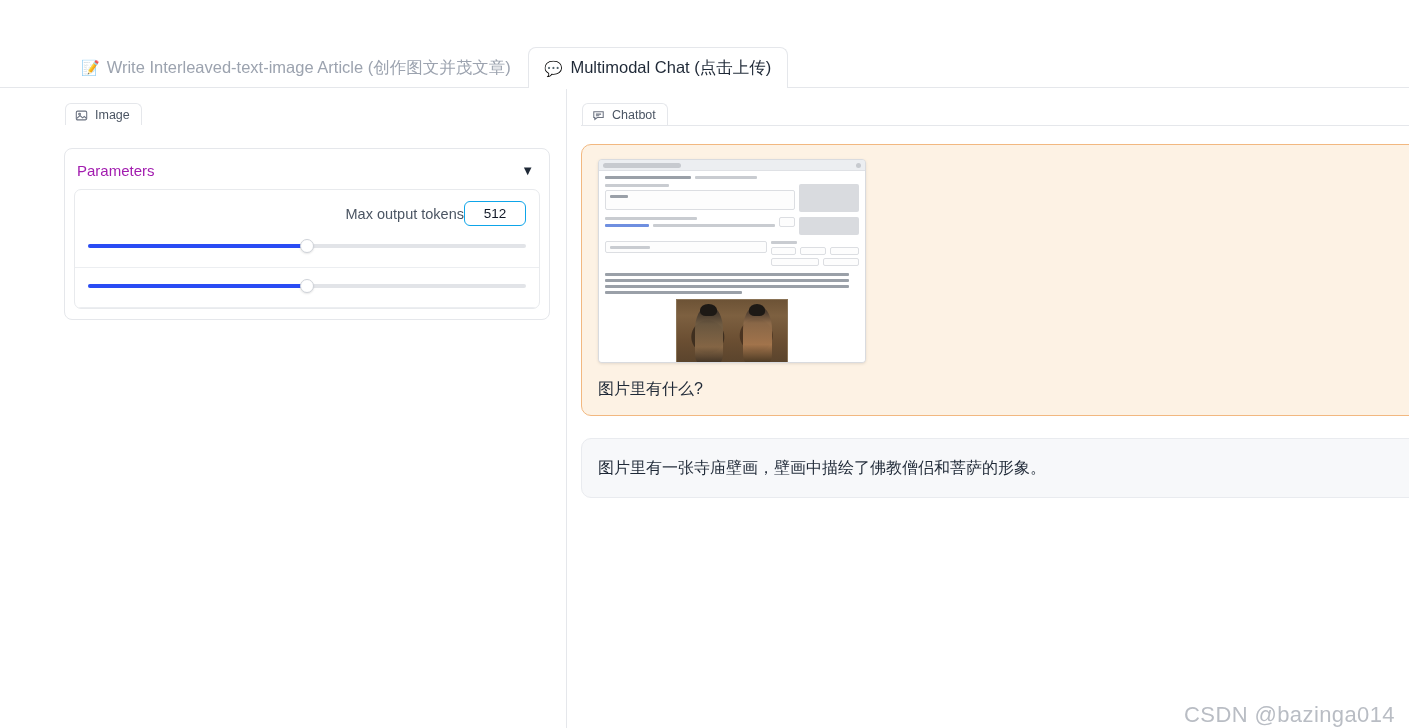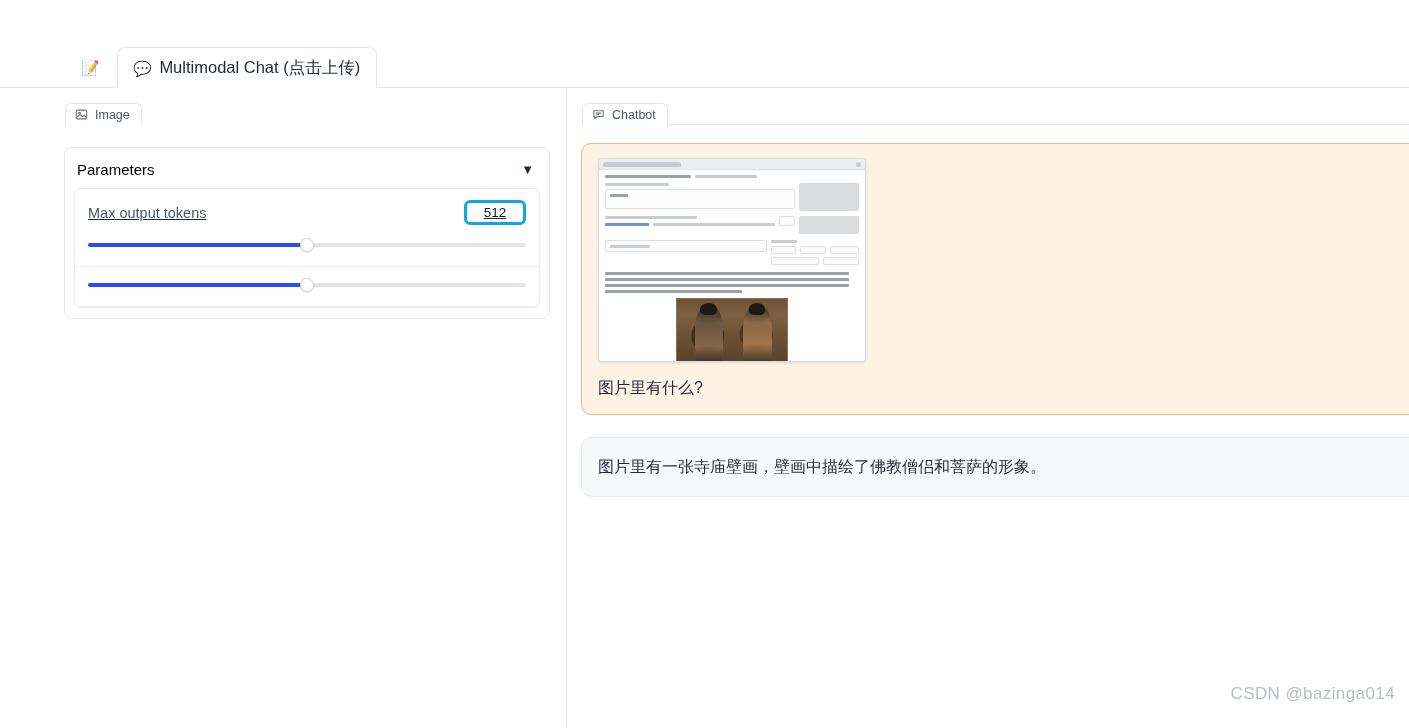--- a/index.html
+++ b/index.html
@@ -66,21 +66,21 @@
   .col-right {
     flex: 1;
     padding: 14px 0 0 14px;
     position: relative;
     overflow: hidden;
   }
 
   
   .block-label {
     display: inline-flex;
-    align-items: flex-start;
+    align-items: flex-end;
     gap: 7px;
     background: #ffffff;
     border: 1px solid #e5e7eb;
     border-bottom: none;
     border-radius: 6px 6px 0 0;
     padding: 4px 11px 3px 9px;
     font-size: 12.5px;
     color: #4b5563;
     position: relative;
     z-index: 3;
@@ -119,44 +119,43 @@
     border-radius: 8px;
     background: #ffffff;
     padding: 9px 9px 10px 9px;
   }
   .params-head {
     display: flex;
     align-items: center;
     justify-content: space-between;
     padding: 4px 6px 10px 3px;
   }
-  .params-title { font-size: 15px; color: #000000; }
+  .params-title { font-size: 15px; color: #a21caf; }
   .caret { color: #1f2937; font-size: 13px; line-height: 1; }
 
   .params-body {
     border: 1px solid #e8eaed;
     border-radius: 7px;
     overflow: hidden;
   }
   .param-row {
     padding: 11px 13px 14px 13px;
     border-bottom: 1px solid #eceef1;
   }
   .param-top {
     display: flex;
     align-items: center;
-    justify-content: space-between;
+    justify-content: flex-end;
     margin-bottom: 13px;
-    text-decoration: underline;
   }
   .param-label { font-size: 14.5px; color: #4b5563; }
   .param-val {
     min-width: 62px;
     height: 25px;
-    border: 3px solid #0ea5e9;
+    border: 1px solid #0ea5e9;
     border-radius: 6px;
     background: #fff;
     font-size: 13.5px;
     color: #111827;
     display: flex;
     align-items: center;
     justify-content: center;
     padding: 0 10px;
   }
 
@@ -316,34 +315,35 @@
     width: 15%; height: 17%;
     background: #1d1915;
     border-radius: 50% 50% 35% 35%;
   }
   .mural .head.l { left: 21%; }
   .mural .head.r { left: 65%; }
 
   .watermark {
     position: absolute;
     right: 14px;
-    bottom: 24px;
-    font-size: 17px;
+    bottom: 0;
+    font-size: 22px;
     color: #b9bdc4;
     letter-spacing: .4px;
     user-select: none;
   }
 </style>
 </head>
 <body>
 
 <div class="tabs-row">
 
   <div class="tab inactive">
     <span class="tab-icon">📝</span>
+    <span>Write Interleaved-text-image Article (创作图文并茂文章)</span>
   </div>
 
   <div class="tab active">
     <span class="tab-icon">💬</span>
     <span>Multimodal Chat (点击上传)</span>
   </div>
 
 </div>
 
 <div class="main">

